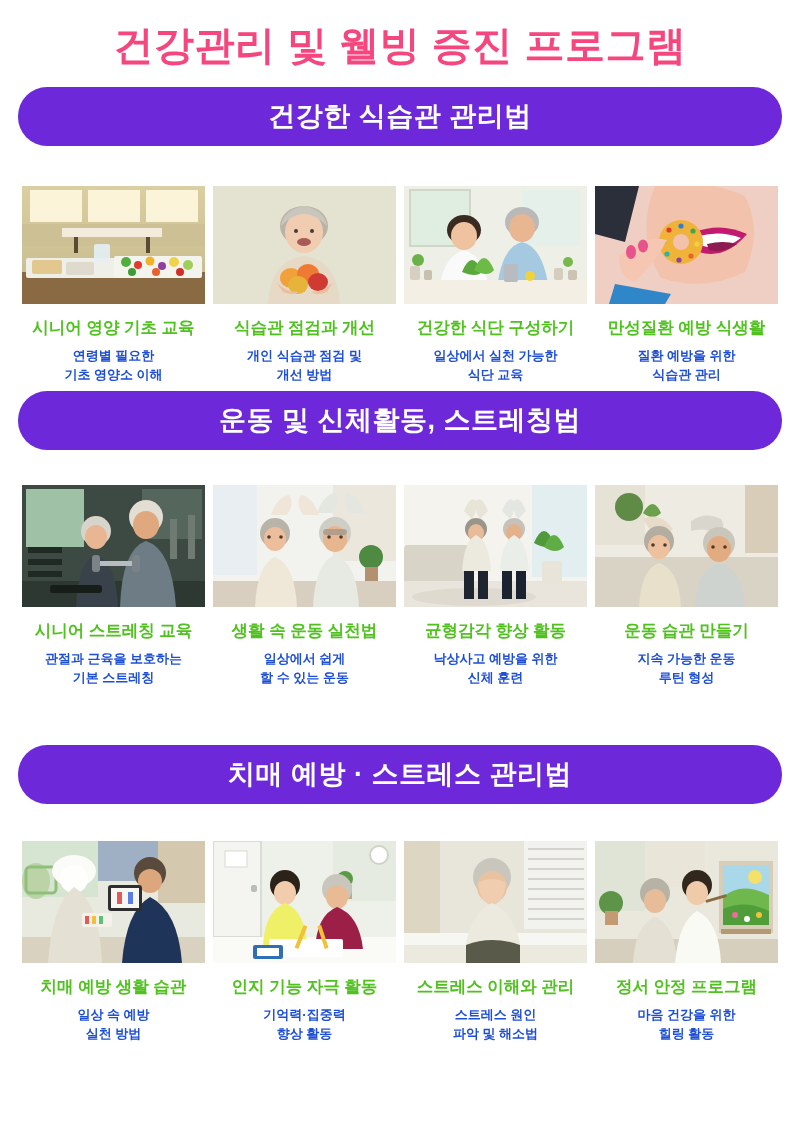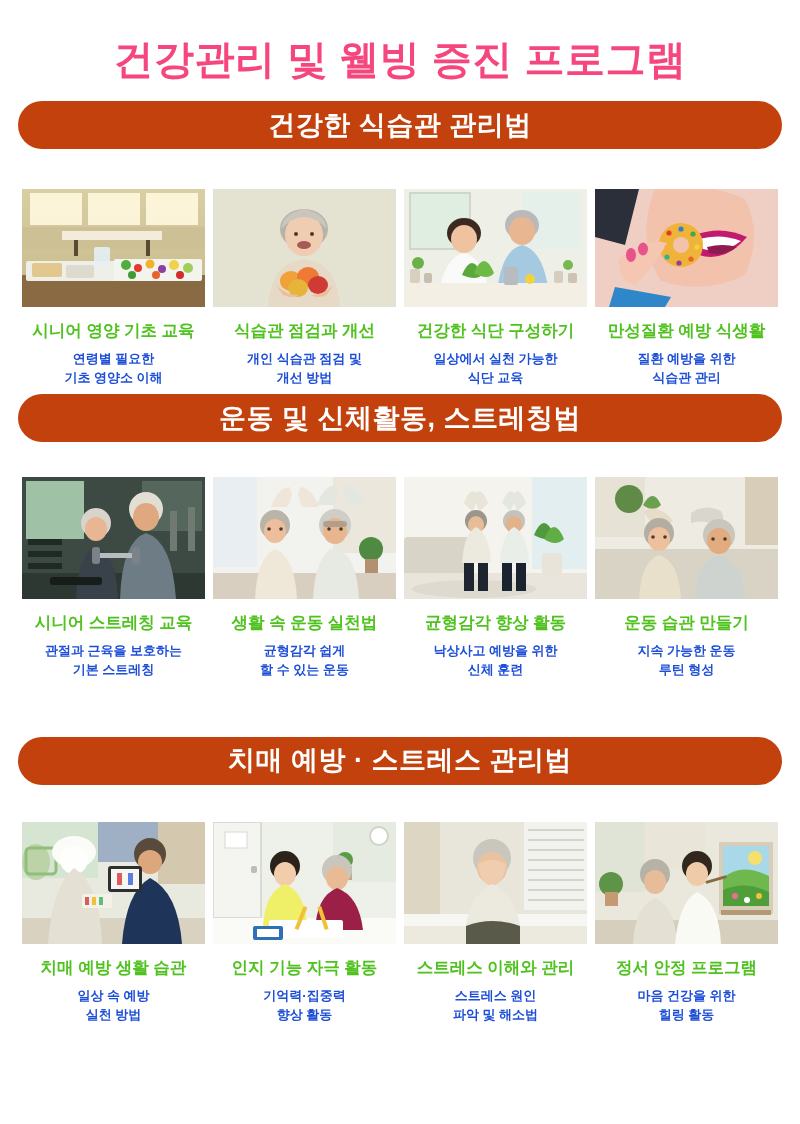--- a/index.html
+++ b/index.html
@@ -20,30 +20,30 @@
   }
 
   
   .main-title {
     width: 100%;
     text-align: center;
     font-size: 40px;
     font-weight: 700;
     letter-spacing: 0.5px;
     color: #f5467e;
-    padding-top: 38px;
+    padding-top: 24px;
     line-height: 1.05;
   }
 
   
   .section-banner {
     margin: 0 18px;
-    height: 48px;
+    height: 59px;
     border-radius: 29px;
-    background: #c2410c;
+    background: #6d28d9;
     display: flex;
     align-items: center;
     justify-content: center;
   }
   .section-banner-label {
     color: #ffffff;
     font-size: 27px;
     font-weight: 700;
     letter-spacing: 0.5px;
     line-height: 1;
@@ -303,21 +303,21 @@
           <circle cx="56" cy="52" r="1.8" fill="#4a3b30"></circle>
           <circle cx="68" cy="52" r="1.8" fill="#4a3b30"></circle>
           <circle cx="116" cy="52" r="1.8" fill="#4a3b30"></circle>
           <circle cx="128" cy="52" r="1.8" fill="#4a3b30"></circle>
           <circle cx="158" cy="72" r="12" fill="#4e8a42"></circle>
           <rect x="152" y="82" width="13" height="14" fill="#b39070"></rect>
         </svg>
       </div>
       <div class="card-title">생활 속 운동 실천법</div>
       <div class="card-desc">
-        <span>균형감각 쉽게</span><br>
+        <span>일상에서 쉽게</span><br>
         <span>할 수 있는 운동</span>
       </div>
     </div>
 
     <div class="card">
       <div class="card-thumb tall">
         <svg viewBox="0 0 183 122" preserveAspectRatio="none">
           <rect width="183" height="122" fill="#f4f3ee"></rect>
           <rect x="128" y="0" width="55" height="92" fill="#e2eef0"></rect>
           <rect x="0" y="60" width="66" height="40" rx="4" fill="#d9d4c8"></rect>

